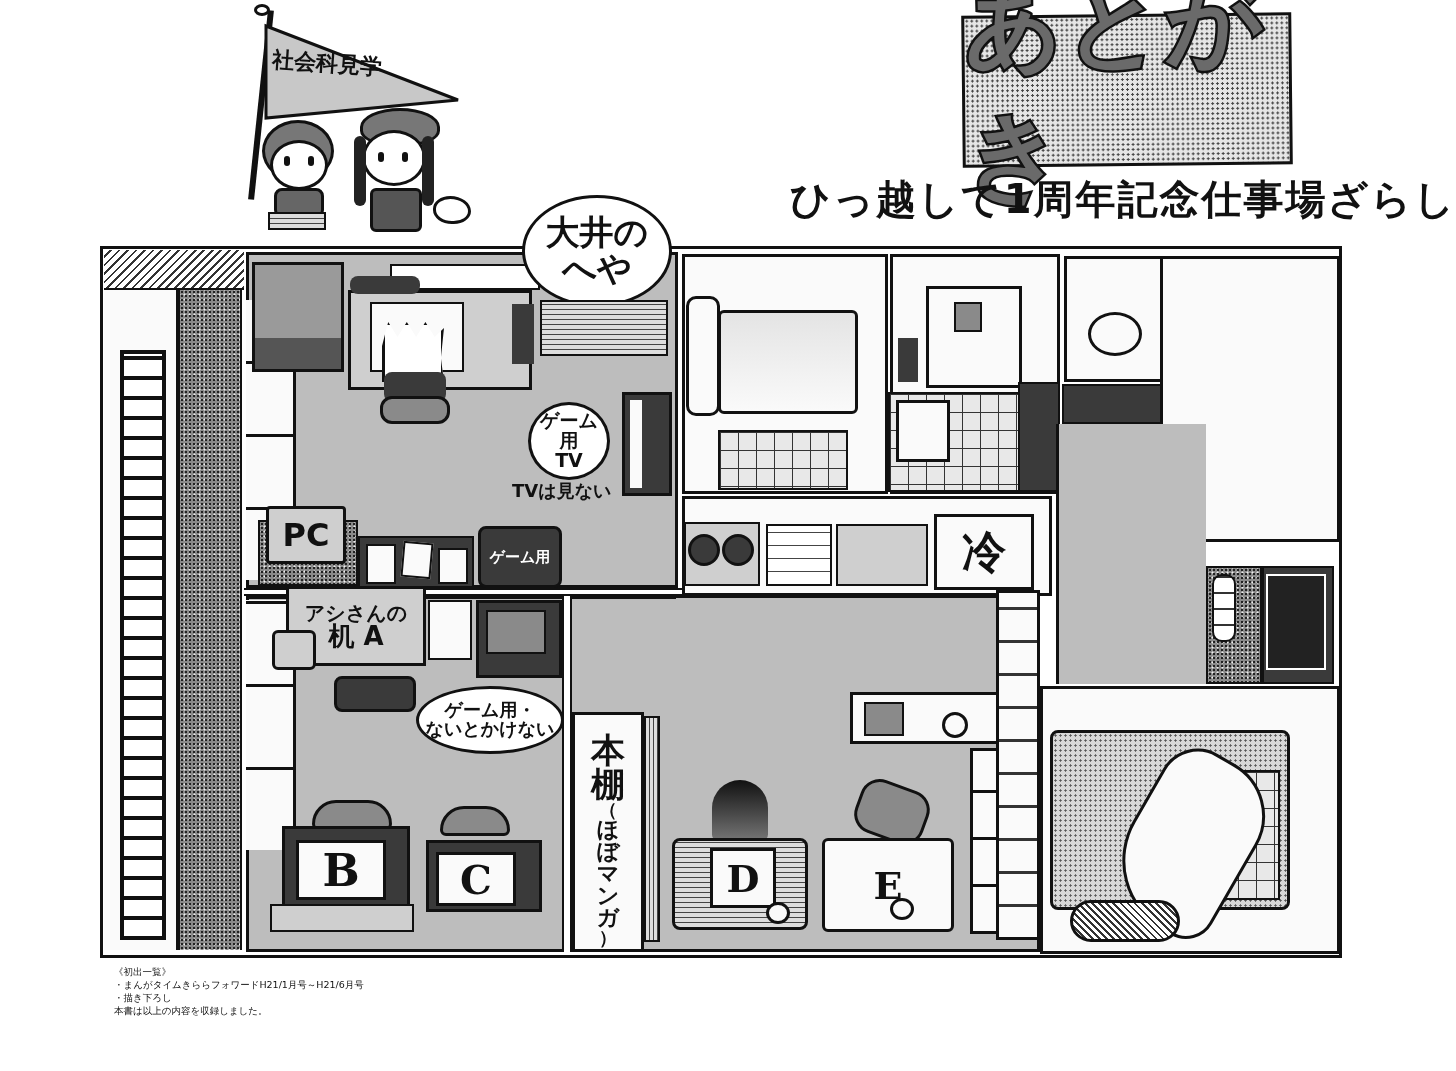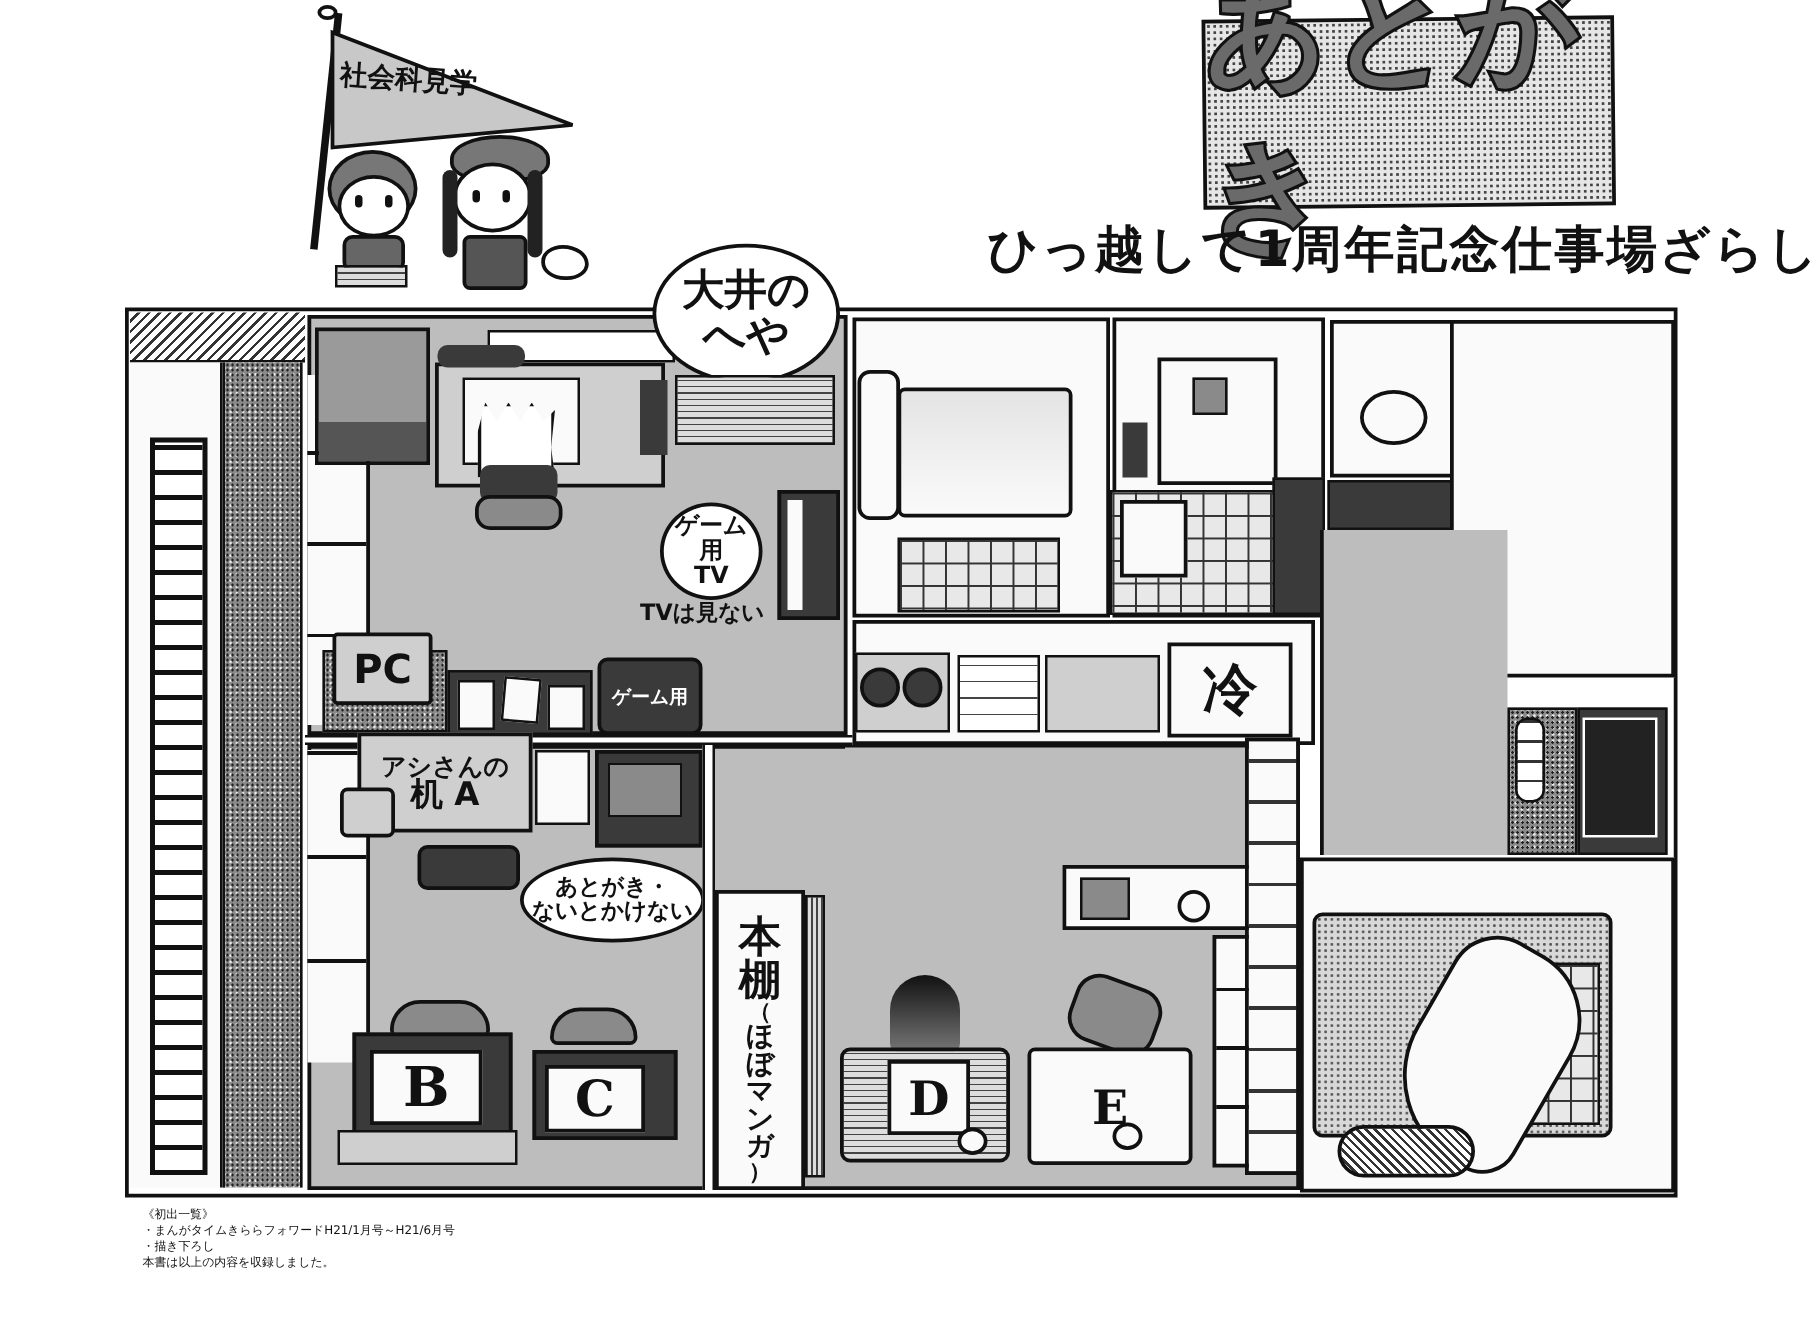--- a/index.html
+++ b/index.html
@@ -173,21 +173,21 @@
   <span class="label-big" style="font-size:20px;">アシさんの</span>
   <span class="label-big" style="font-size:26px;">机 A</span>
 </div>
 <div class="abs floor-light" style="left:272px;top:630px;width:44px;height:40px;border:3px solid #111;border-radius:6px;"></div>
 <div class="abs white" style="left:428px;top:600px;width:44px;height:60px;border:2px solid #111;"></div>
 <div class="abs dark" style="left:476px;top:600px;width:86px;height:78px;border:3px solid #111;"></div>
 <div class="abs mid" style="left:486px;top:610px;width:60px;height:44px;border:2px solid #111;"></div>
 <div class="abs dark" style="left:334px;top:676px;width:82px;height:36px;border-radius:8px;border:3px solid #111;"></div>
 
 <div class="abs bubble" style="left:416px;top:686px;width:148px;height:68px;font-size:18px;flex-direction:column;">
-  <span>あとがき・</span>
+  <span>ゲーム用・</span>
   <span>ないとかけない</span>
 </div>
 
 <div class="abs" style="left:562px;top:596px;width:10px;height:356px;background:#fff;border-left:2px solid #111;border-right:2px solid #111;"></div>
 
 <div class="abs white" style="left:572px;top:712px;width:72px;height:240px;border:3px solid #111;display:flex;flex-direction:column;align-items:center;justify-content:flex-start;padding-top:18px;">
   <span class="label-big" style="font-size:34px;">本</span>
   <span class="label-big" style="font-size:34px;">棚</span>
   <span class="label-big" style="font-size:18px;">（</span>
   <span class="label-big" style="font-size:22px;">ほ</span>

